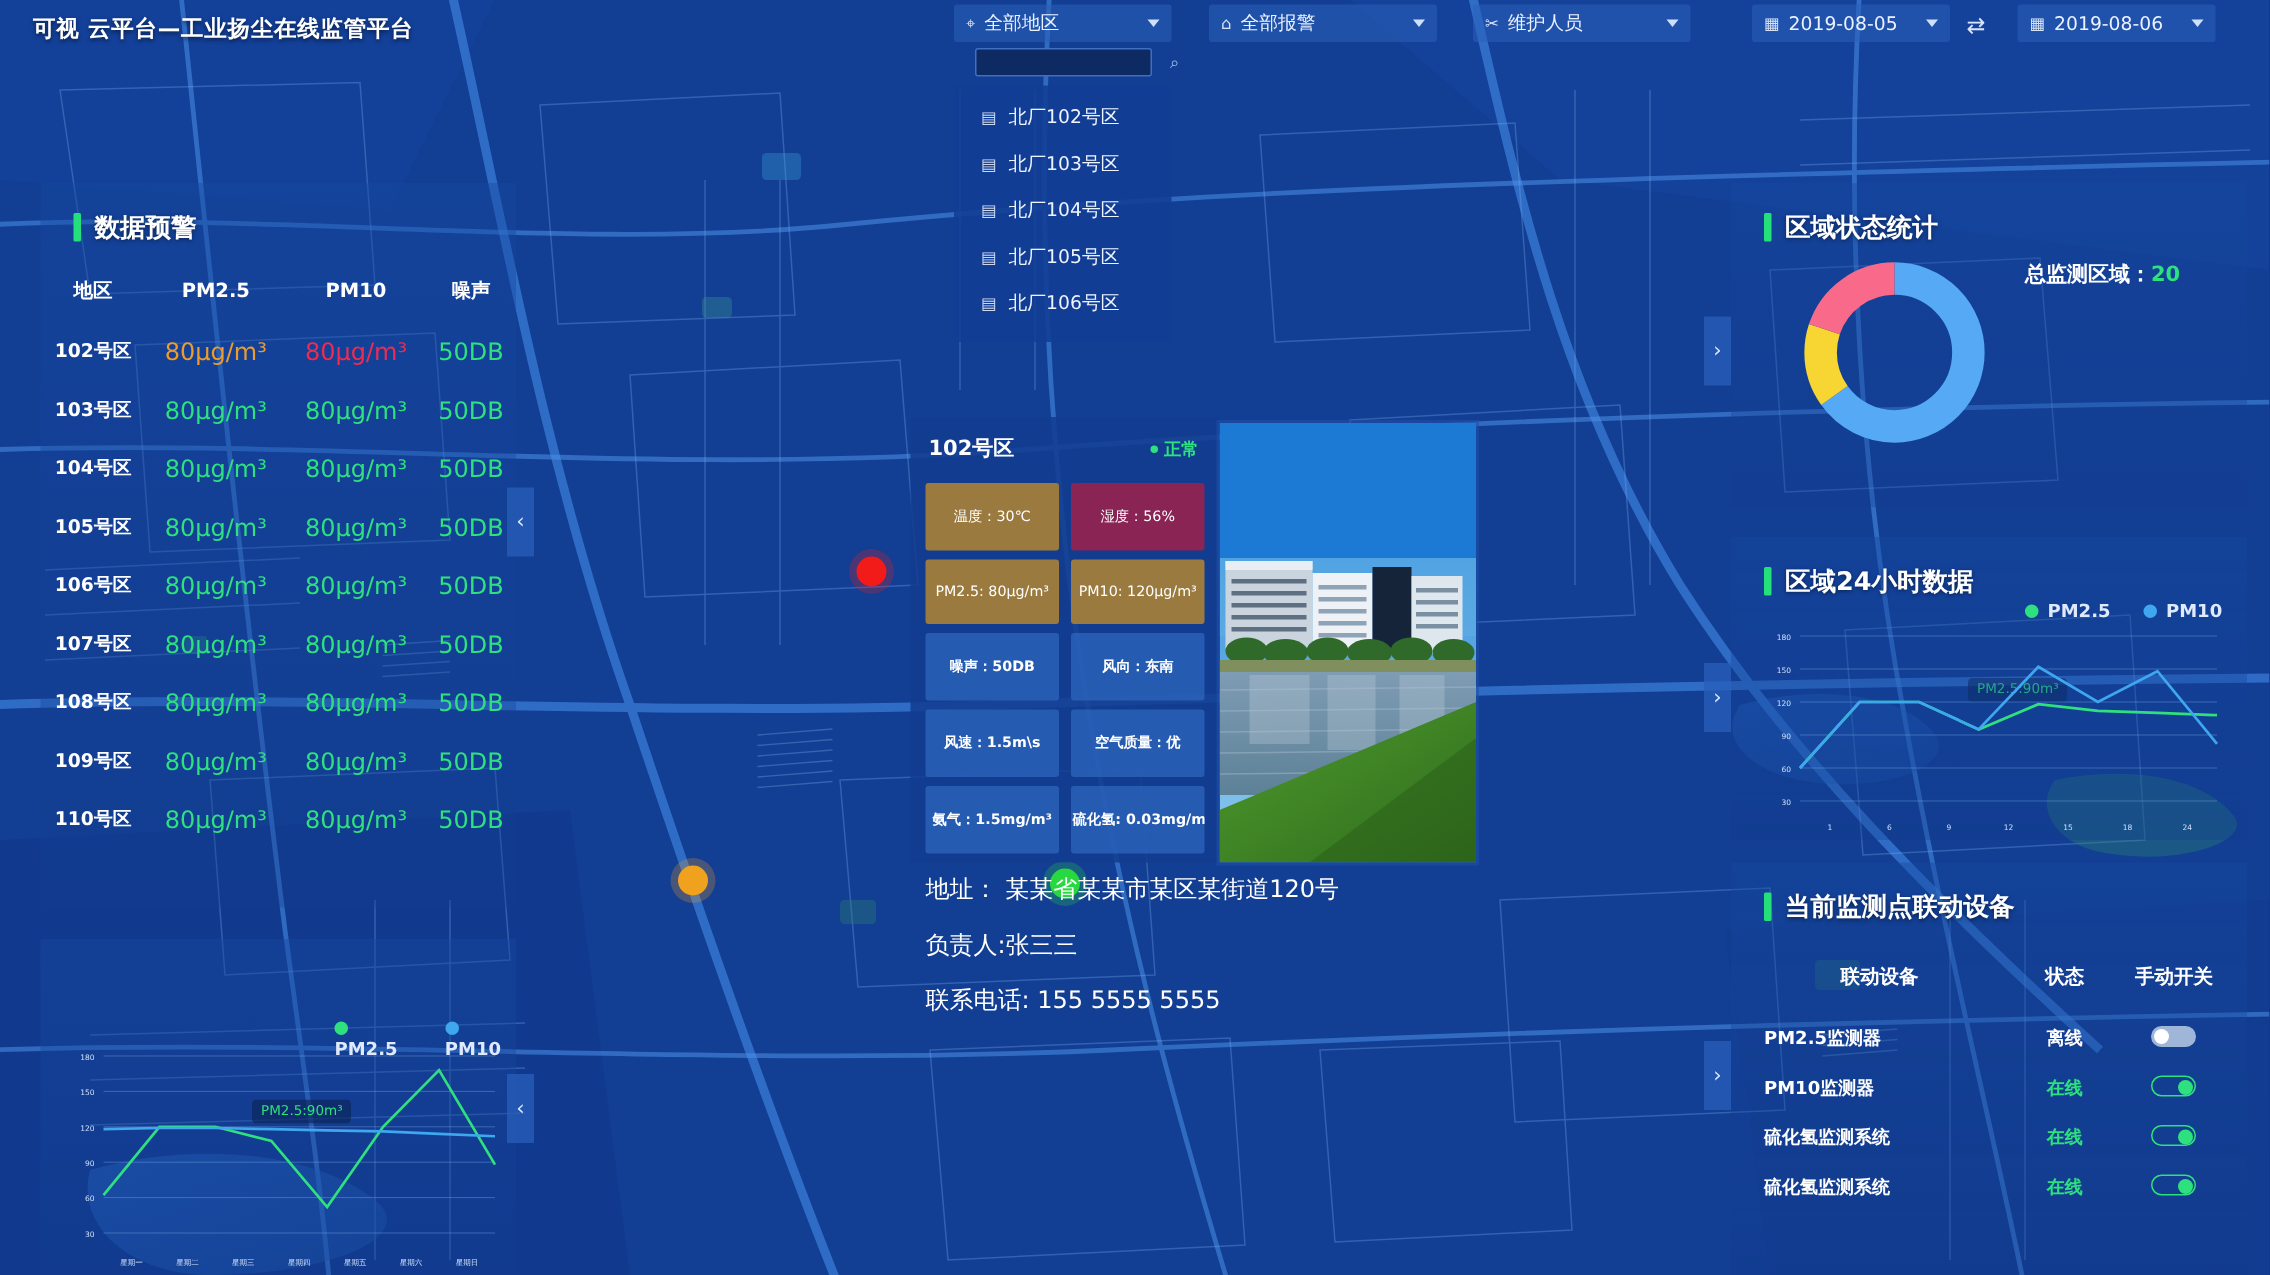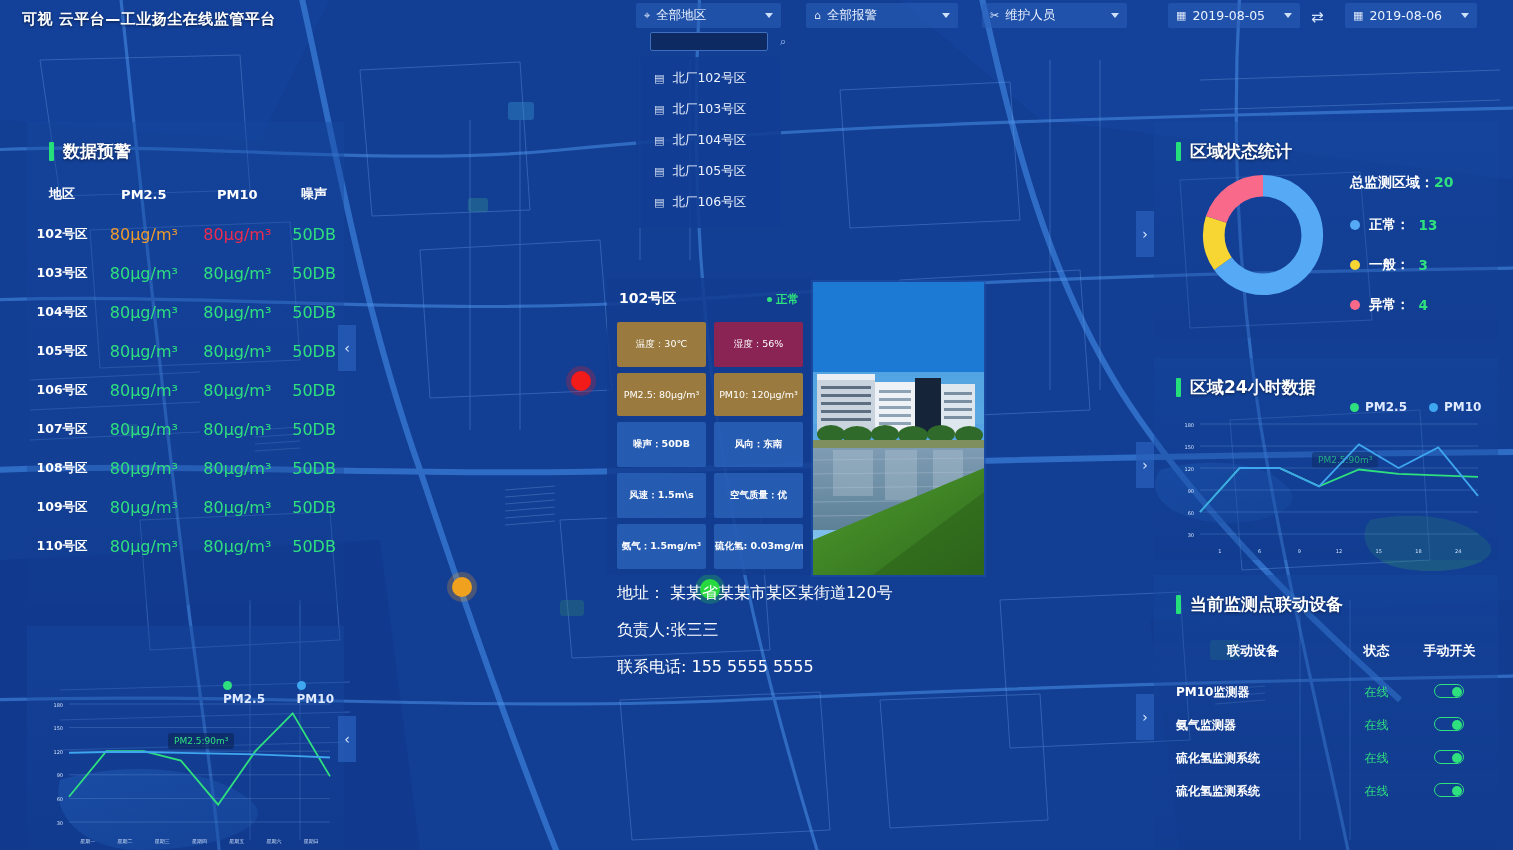--- a/index.html
+++ b/index.html
@@ -126,21 +126,21 @@
   .stat-line .sdot{ width:10px;height:10px;border-radius:50%; display:inline-block;}
   .stat-line .val{ color:#2fe07e; }
   #total-line{ font-size:14px; font-weight:bold; color:#ffffff; margin-bottom:24px; white-space:nowrap;}
   #total-line .val{ color:#2fe07e; }
 
   
   .dev-table{ width:100%; border-collapse:collapse; margin-top:16px; }
   .dev-table th{ font-size:13px; font-weight:bold; color:#ffffff; padding:10px 0 16px 0; }
   .dev-table td{ font-size:12px; padding:8px 0; text-align:center; }
   .dev-table td.name{ color:#ffffff; font-weight:bold; text-align:left; padding-left:22px; font-size:12px;}
-  .dev-table td.on{ color:#2fe07e; font-weight:normal; }
+  .dev-table td.on{ color:#2fe07e; font-weight:bold; }
   .dev-table td.off{ color:#ffffff; font-weight:bold; }
   .toggle{
     width:30px;height:14px;border-radius:8px; display:inline-block; position:relative;
     background:#9fb6d8;
   }
   .toggle.on{ background:transparent; border:1px solid #2fe07e; }
   .toggle .knob{ position:absolute; top:2px; width:10px;height:10px;border-radius:50%; background:#fff; left:2px;}
   .toggle.on .knob{ left:17px; background:#2fe07e; }
 
   
@@ -455,37 +455,20 @@
           <circle cx="21" cy="21" r="15.9155" fill="none" stroke="#55a9f5" stroke-width="7" stroke-dasharray="65.000 35.000" stroke-dashoffset="0.000"></circle>
           <circle cx="21" cy="21" r="15.9155" fill="none" stroke="#f7d634" stroke-width="7" stroke-dasharray="15.000 85.000" stroke-dashoffset="-65.000"></circle>
           <circle cx="21" cy="21" r="15.9155" fill="none" stroke="#f96a8a" stroke-width="7" stroke-dasharray="20.000 80.000" stroke-dashoffset="-80.000"></circle>
         </g>
     </svg>
   </div>
   <div id="status-legend">
     <div id="total-line">
       <span>总监测区域：</span><span class="val">20</span>
     </div>
-    <div id="status-items">
-        <div class="stat-line">
-          <span class="sdot" style="background:#55a9f5"></span>
-          <span>正常：</span>
-          <span class="val">13</span>
-        </div>
-        <div class="stat-line">
-          <span class="sdot" style="background:#f7d634"></span>
-          <span>一般：</span>
-          <span class="val">3</span>
-        </div>
-        <div class="stat-line">
-          <span class="sdot" style="background:#f96a8a"></span>
-          <span>异常：</span>
-          <span class="val">4</span>
-        </div>
-      </div>
   </div>
 </div>
 
 <div class="panel" id="panel-chart24">
   <div class="panel-title">
     <span class="bar"></span>
     <span>区域24小时数据</span>
   </div>
   <div class="legend" id="legend24" style="left:196px; top:42px;">
       <span><span class="dot" style="background:#2fe07e"></span><span>PM2.5</span></span>
@@ -524,26 +507,26 @@
   <table class="dev-table">
     <thead>
         <tr id="dev-head">
           <th>联动设备</th>
           <th>状态</th>
           <th>手动开关</th>
         </tr>
       </thead>
     <tbody id="dev-body">
         <tr>
+          <td class="name">PM2.5监测器</td>
+          <td class="off">离线</td>
+          <td><span class="toggle"><span class="knob"></span></span></td>
+        </tr>
+        <tr>
           <td class="name">PM10监测器</td>
-          <td class="on">在线</td>
-          <td><span class="toggle on"><span class="knob"></span></span></td>
-        </tr>
-        <tr>
-          <td class="name">氨气监测器</td>
           <td class="on">在线</td>
           <td><span class="toggle on"><span class="knob"></span></span></td>
         </tr>
         <tr>
           <td class="name">硫化氢监测系统</td>
           <td class="on">在线</td>
           <td><span class="toggle on"><span class="knob"></span></span></td>
         </tr>
         <tr>
           <td class="name">硫化氢监测系统</td>

